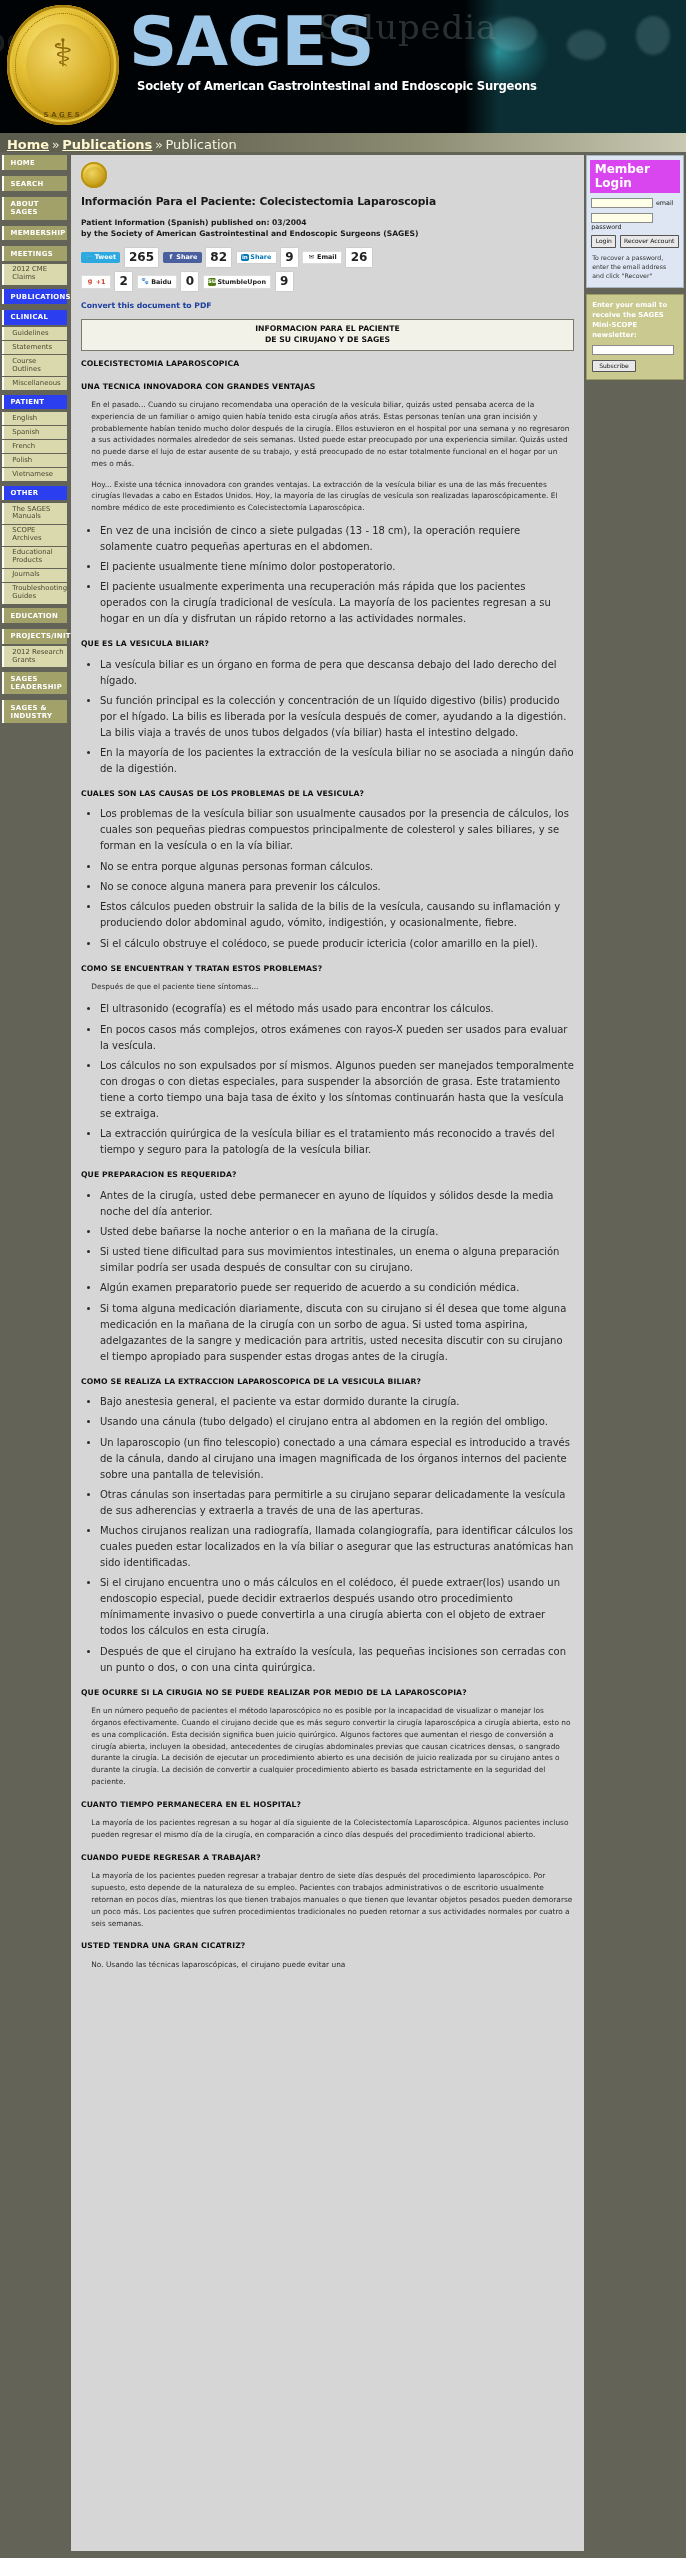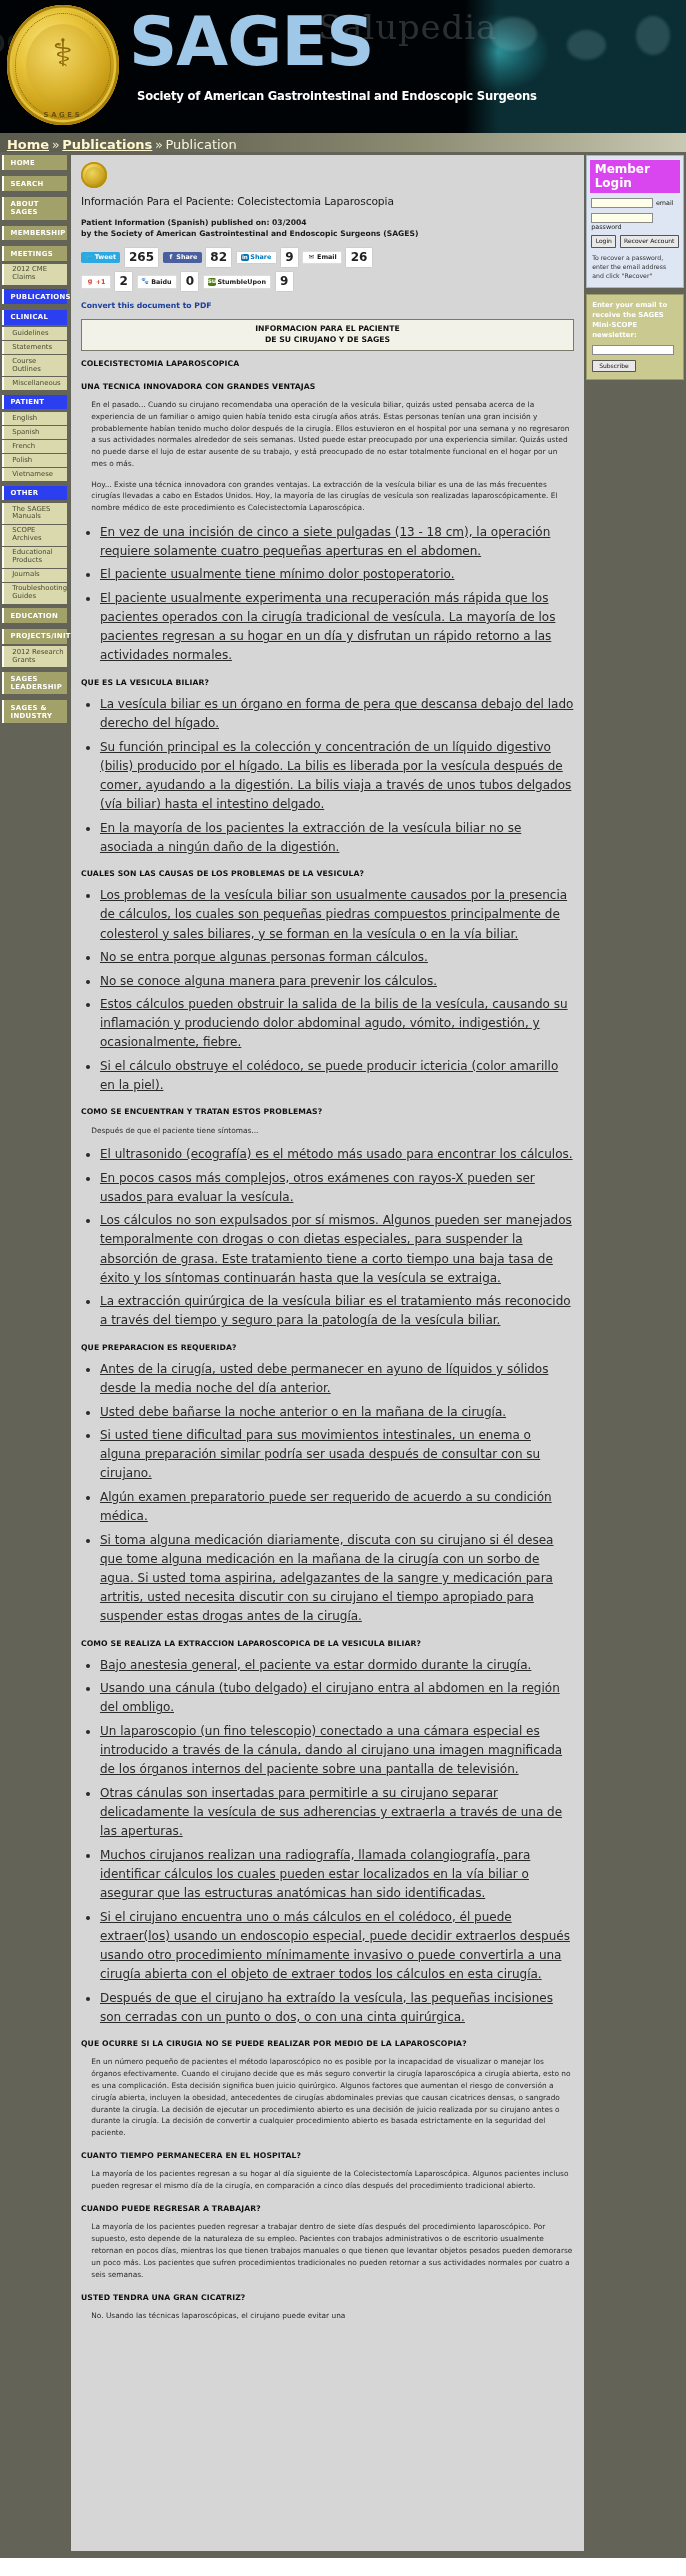--- a/index.html
+++ b/index.html
@@ -74,21 +74,21 @@
   }
   .seal-text-bot { bottom:6px; font-size:6.9px; letter-spacing:2.6px; }
   .brand-title {
     position:absolute; left:129px; top:8.6px;
     font-family:"DejaVu Sans","Liberation Sans",sans-serif;
     font-size:67px; font-weight:bold; color:#9ec7e8;
     letter-spacing:-0.9px; line-height:1;
     text-shadow: 0 0 1.7px #000;
   }
   .brand-sub {
-    position:absolute; left:137px; top:89px;
+    position:absolute; left:137px; top:79px;
     font-size:11.6px; font-weight:bold; color:#ffffff;
     letter-spacing:-0.2px;
   }
   
   .crumbbar {
     height:19px;
     background: linear-gradient(90deg,#5c5c4e 0%, #6a6a58 30%, #8b8b72 60%, #c9c9b3 100%);
     padding:4.3px 0 0 6.9px;
     font-size:13px; color:#f2f2e4;
   }
@@ -133,21 +133,21 @@
     background: radial-gradient(circle at 36% 30%, #f6e07c 0%, #e4c03a 35%, #c09a16 65%, #8d6a09 100%);
     box-shadow: inset 0 0 0 1.7px #b8900f;
     margin-bottom:6.9px;
     position:relative;
   }
   .coin:after {
     content:""; position:absolute; left:4.3px; top:4.3px; right:4.3px; bottom:4.3px;
     border-radius:50%; background:radial-gradient(circle at 40% 35%, #eed55f 0%, #cda522 70%, #a9830f 100%);
   }
   h1.arttitle {
-    font-size:10.7px; font-weight:normal; color:#1a1a1a;
+    font-size:10.7px; font-weight:bold; color:#1a1a1a;
     margin:1.7px 0 7.7px 0; line-height:1.35; letter-spacing:-0.1px;
   }
   .pubinfo {
     font-size:7.6px; font-weight:bold; color:#1a1a1a;
     line-height:1.45; margin-bottom:7.7px;
   }
   
   .share { margin:3.4px 0 8.6px 0; }
   .share-line { display:flex; align-items:center; gap:3.4px; margin-bottom:3.4px; flex-wrap:nowrap; }
   .btn {
@@ -185,21 +185,21 @@
     font-size:7.7px; font-weight:bold; color:#111;
     margin:12px 0 6.9px 0; line-height:1.35; letter-spacing:0.1px;
   }
   h2.sec.first { margin-top:3.4px; }
   p.body {
     font-size:7.4px; color:#2a2a2a; line-height:1.6;
     margin:0 0 8.6px 0; text-align:left;
   }
   ul.body {
     margin:0 0 8.6px 0; padding-left:19px;
-    font-size:12px; color:#2a2a2a; line-height:1.6;text-decoration:underline;
+    font-size:10px; color:#2a2a2a; line-height:1.6;
   }
   ul.body li { margin-bottom:4.3px; }
   .indent { padding-left:10.3px; }
   
   .rightcol { width:101px; flex:0 0 101px; padding:3.4px 2.6px 8.6px 0; }
   .rbox { background:#dde6f2; border:0.9px solid #a9b6c6; margin-bottom:5.2px; padding:0 0 5.2px 0; }
   .rbox-head {
     background:#d946ef; color:#ffffff; font-weight:bold; font-size:12px;
     padding:2.6px 4.3px; margin:3.4px 3.4px 5.2px 3.4px;
   }

